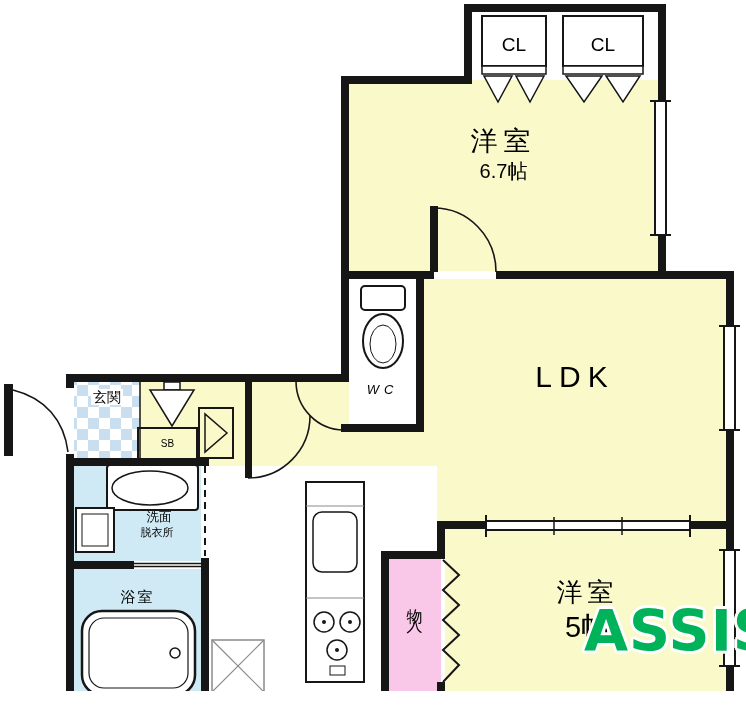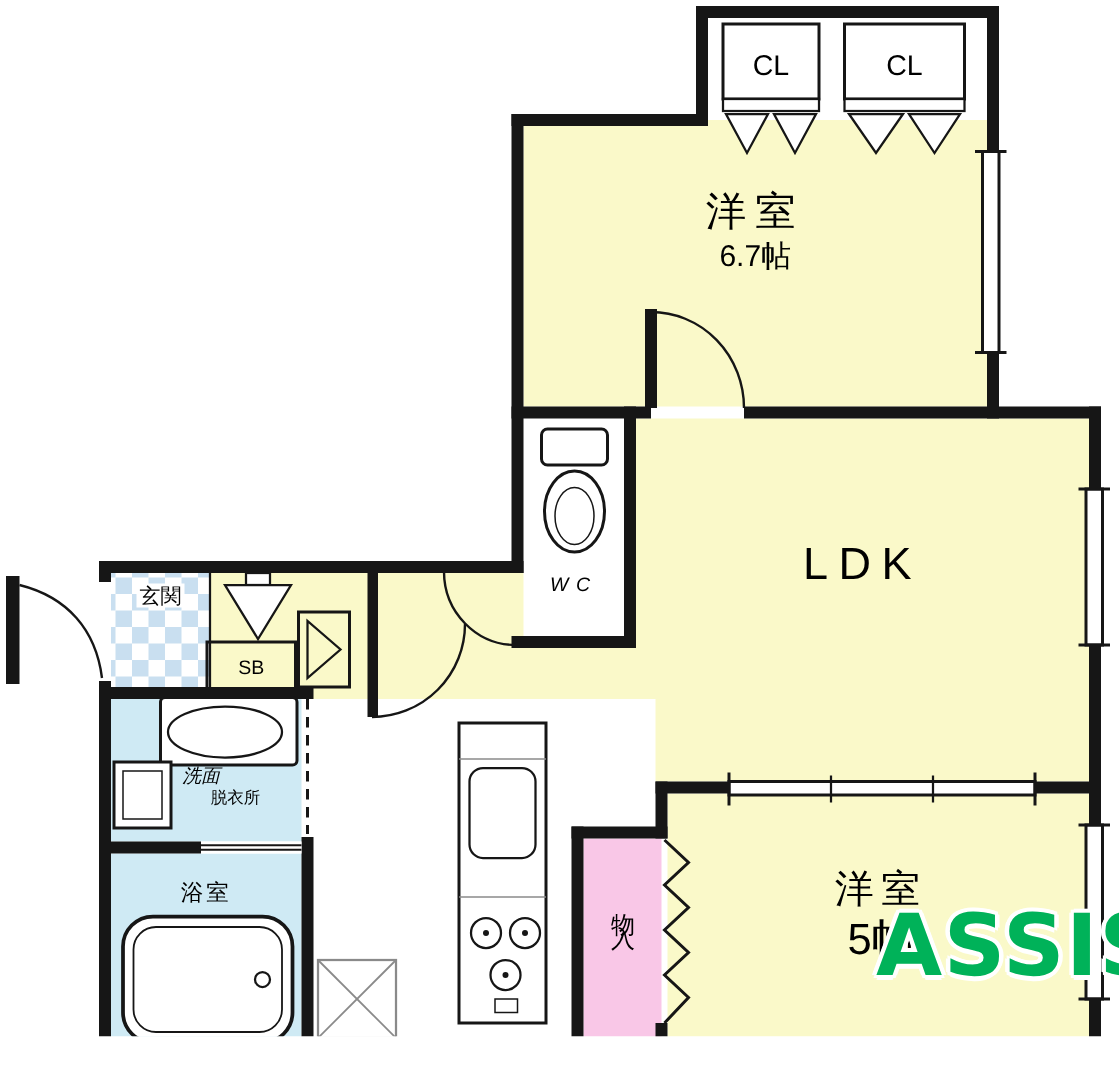--- a/index.html
+++ b/index.html
@@ -212,25 +212,25 @@
   <div class="lbl" style="left:349px;top:126px;width:309px;font-size:27px;letter-spacing:6px;">洋室</div>
   <div class="lbl" style="left:349px;top:160px;width:309px;font-size:20px;">6.7帖</div>
 
   <div class="lbl" style="left:424px;top:360px;width:302px;font-size:30px;letter-spacing:7px;">LDK</div>
 
   <div class="lbl" style="left:445px;top:578px;width:285px;font-size:26px;letter-spacing:5px;">洋室</div>
   <div class="lbl" style="left:445px;top:611px;width:285px;font-size:29px;">5帖</div>
 
   <div class="lbl lbl-bg" style="left:74px;top:389px;width:66px;font-size:14px;text-align:center;"><span>玄関</span></div>
 
-  <div class="lbl" style="left:138px;top:438px;width:59px;font-size:13px;">SB</div>
+  <div class="lbl" style="left:138px;top:438px;width:59px;font-size:10px;">SB</div>
 
   <div class="lbl" style="left:341px;top:383px;width:83px;font-size:13px;letter-spacing:5px;font-style:italic;">WC</div>
 
-  <div class="lbl" style="left:69px;top:510px;width:130px;font-size:12.5px;font-style:italic;">洗面</div>
+  <div class="lbl" style="left:94px;top:510px;width:130px;font-size:12.5px;">洗面</div>
   <div class="lbl" style="left:92px;top:526px;width:130px;font-size:11px;">脱衣所</div>
 
-  <div class="lbl" style="left:74px;top:588px;width:127px;font-size:15px;letter-spacing:2px;font-family:Liberation Serif, serif;">浴室</div>
+  <div class="lbl" style="left:74px;top:588px;width:127px;font-size:15px;letter-spacing:2px;">浴室</div>
 
   <div class="lbl vert" style="left:405px;top:596px;font-size:16px;letter-spacing:8px;">物入</div>
 
   <div class="watermark">ASSIST</div>
 </div>
 
 </body></html>

